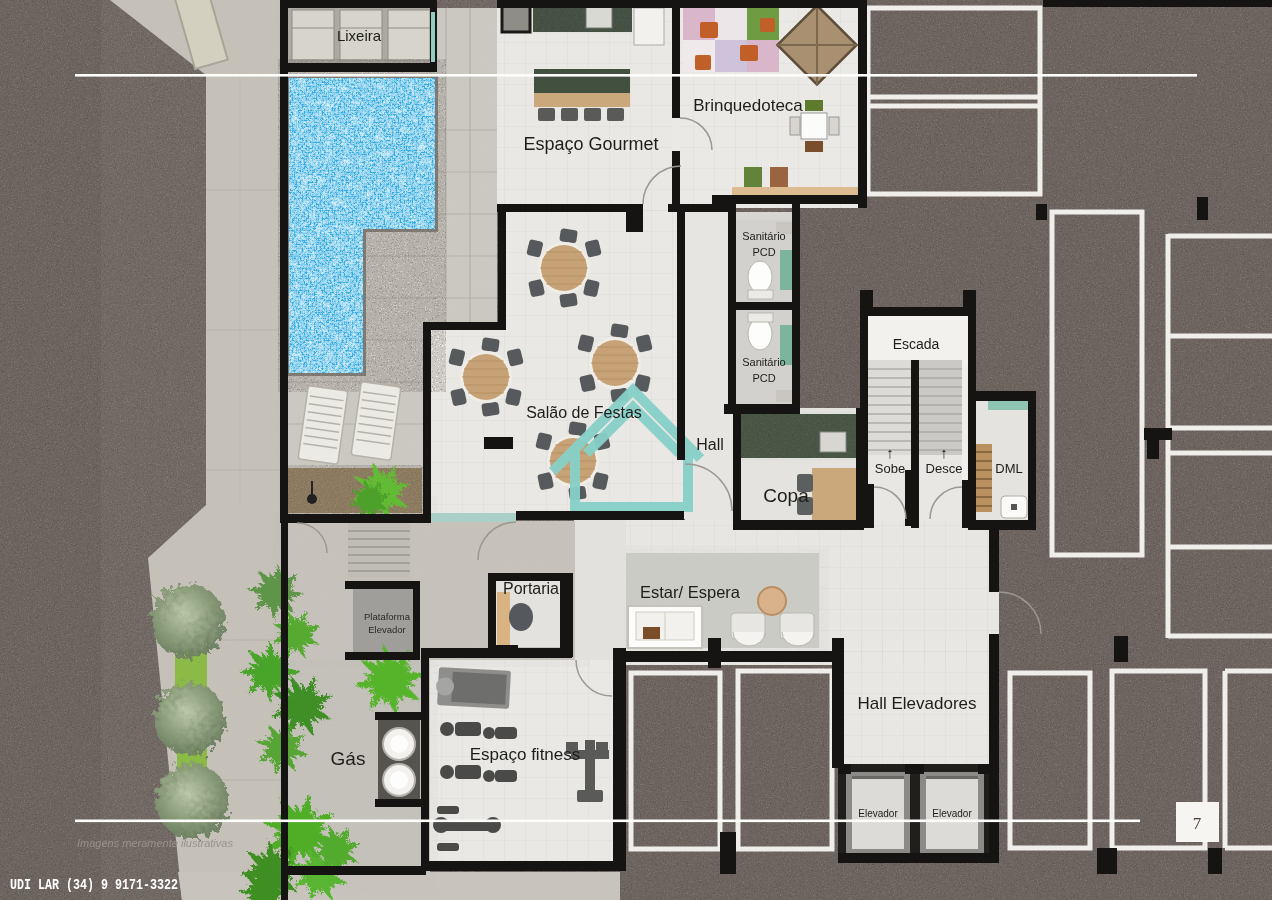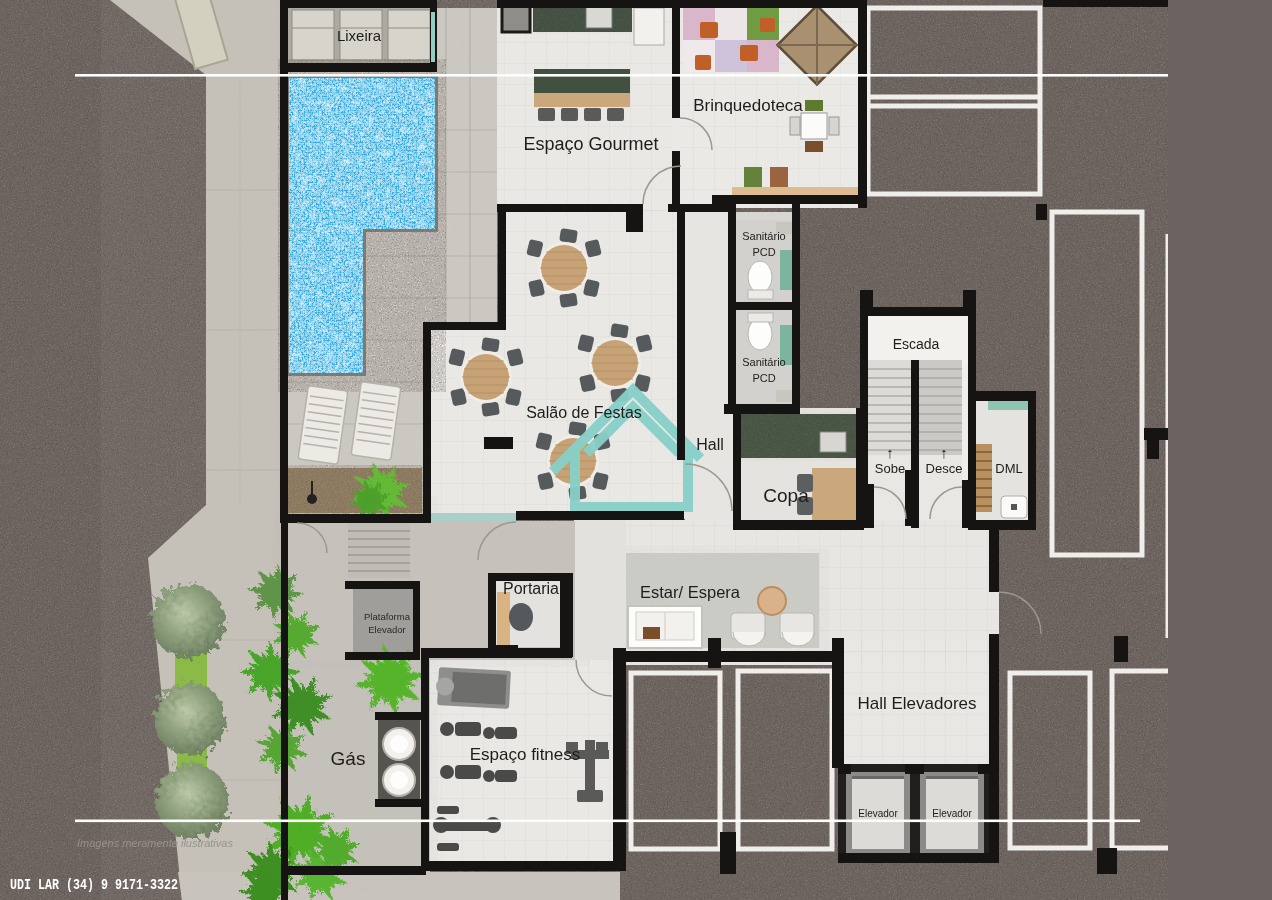--- a/index.html
+++ b/index.html
@@ -1,16 +1,16 @@
 <!DOCTYPE html>
 <html><head>
 <meta charset="utf-8">
 <style>
 html,body{margin:0;padding:0;background:#6c6360;}
-#wrap{position:relative;width:1168px;height:900px;overflow:hidden;font-family:"Liberation Sans",sans-serif;}
+#wrap{position:relative;width:1272px;height:900px;overflow:hidden;font-family:"Liberation Sans",sans-serif;}
 svg{display:block;}
 </style>
 </head>
 <body>
 <div id="wrap">
 <svg width="1272" height="900" viewBox="0 0 1272 900">
 <defs>
   <filter id="gw" x="-5%" y="-5%" width="110%" height="110%">
     <feTurbulence type="fractalNoise" baseFrequency="0.7" numOctaves="3" seed="7" stitchTiles="stitch"></feTurbulence>
     <feComponentTransfer>

